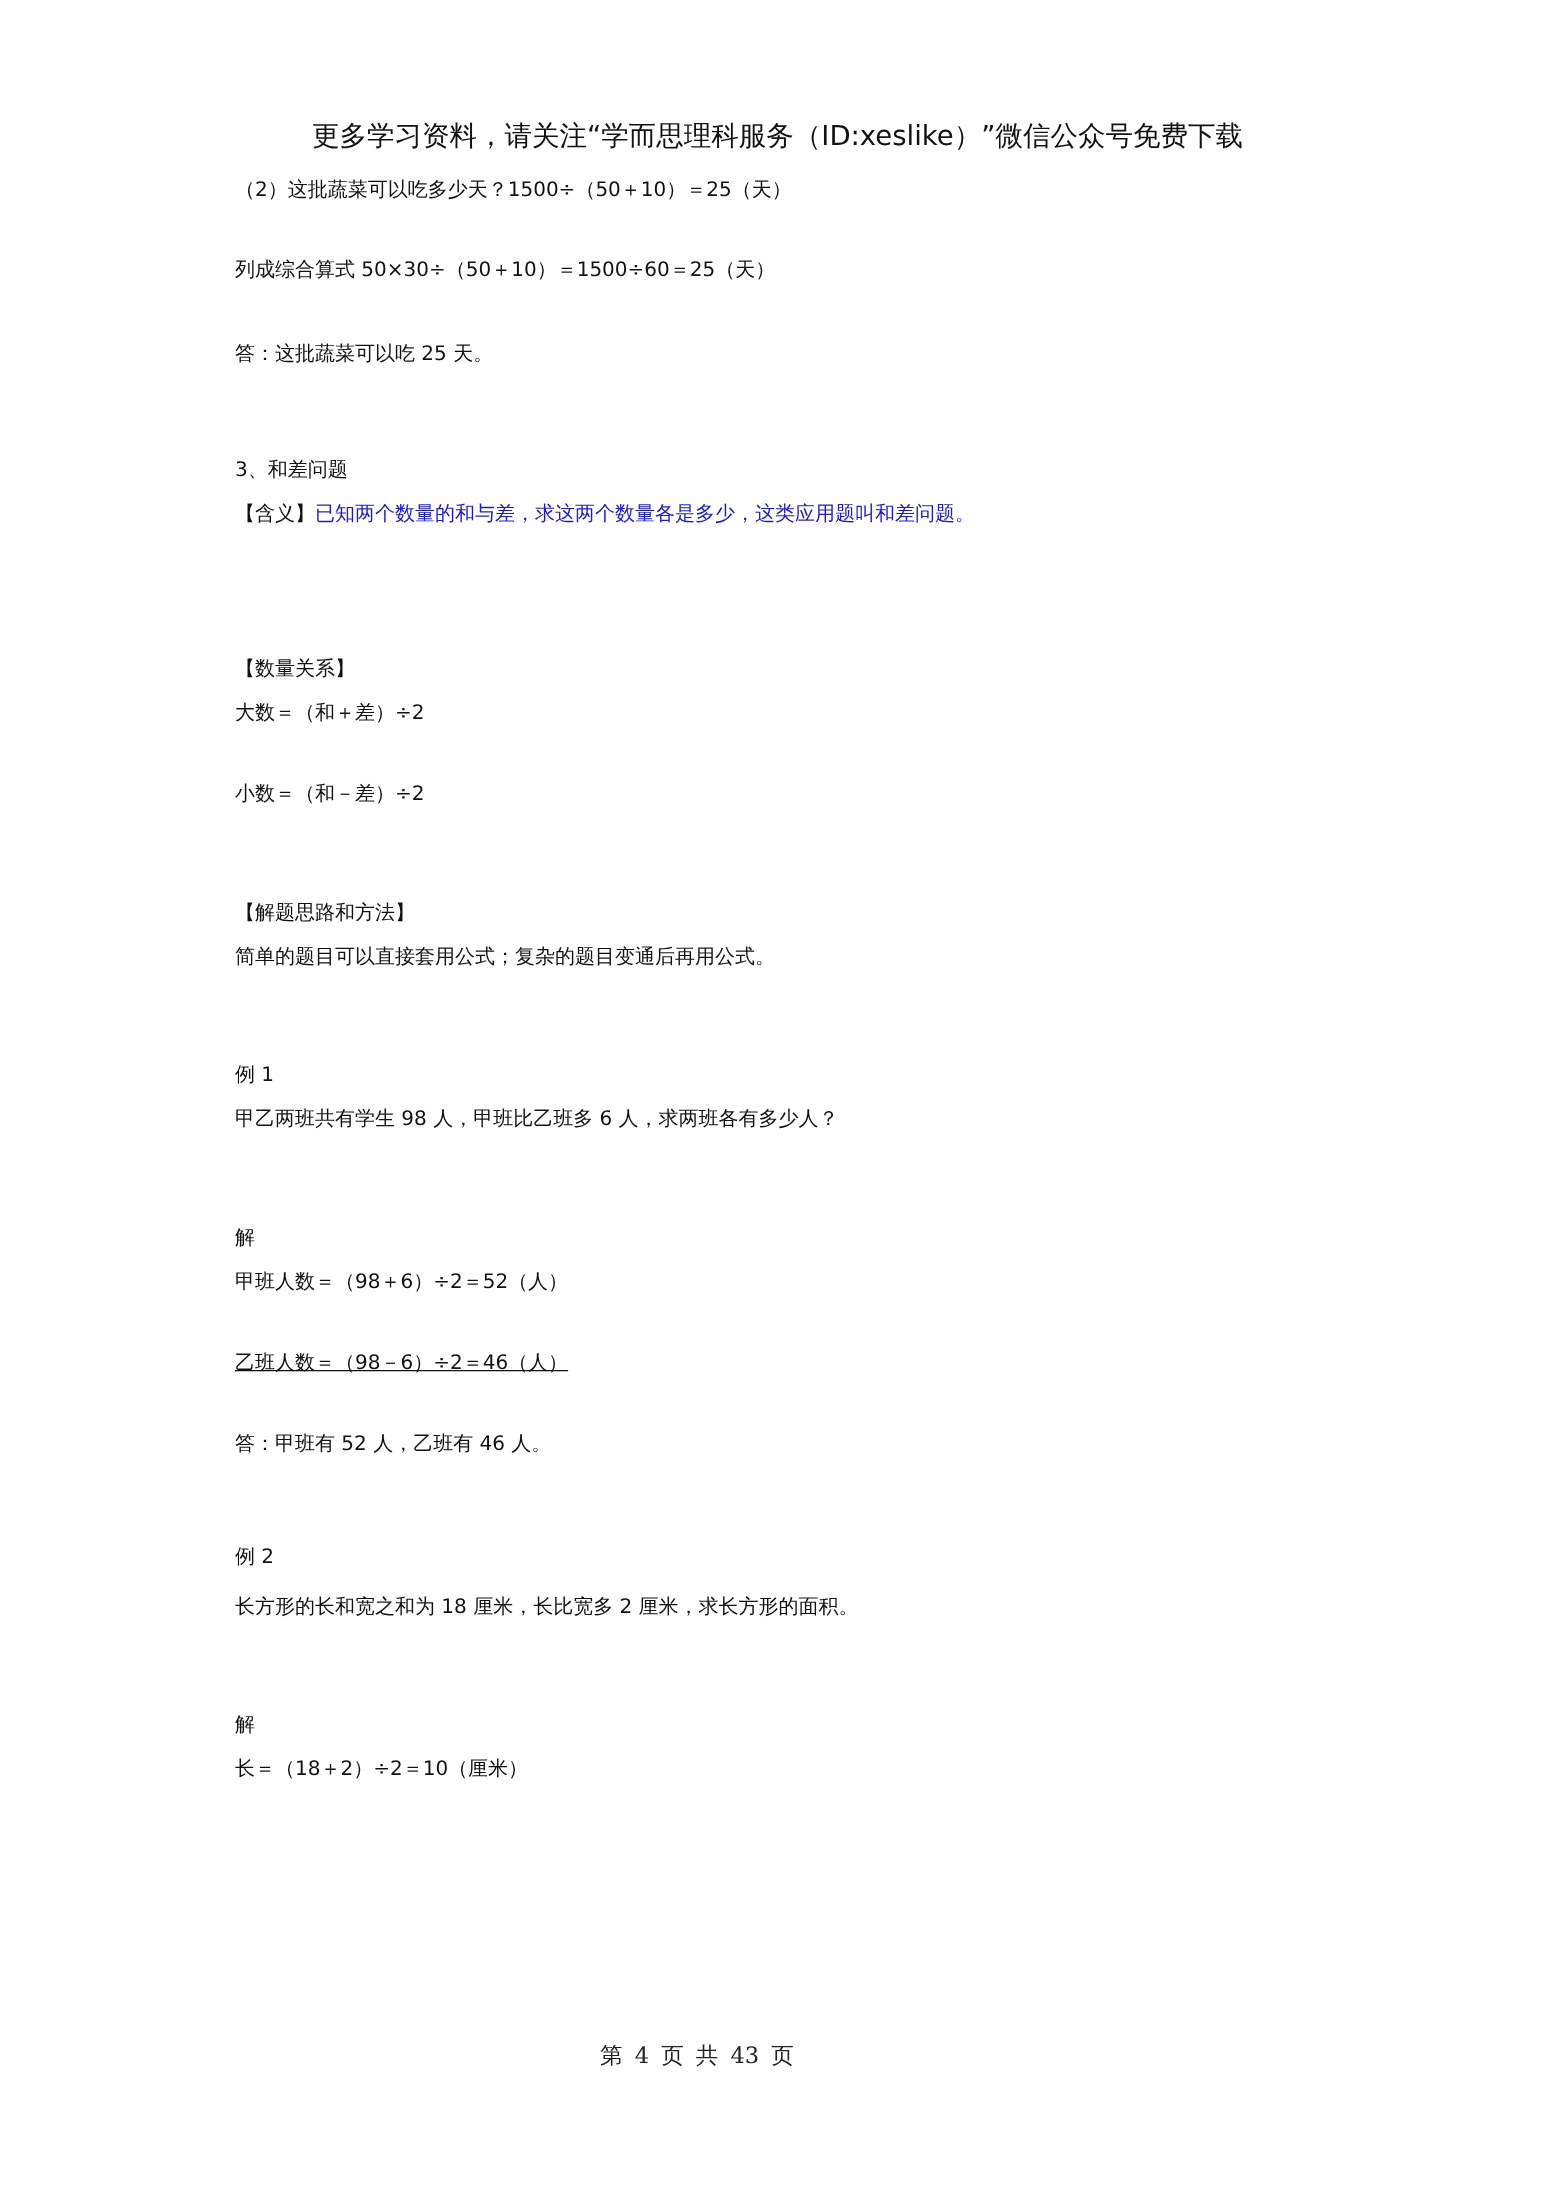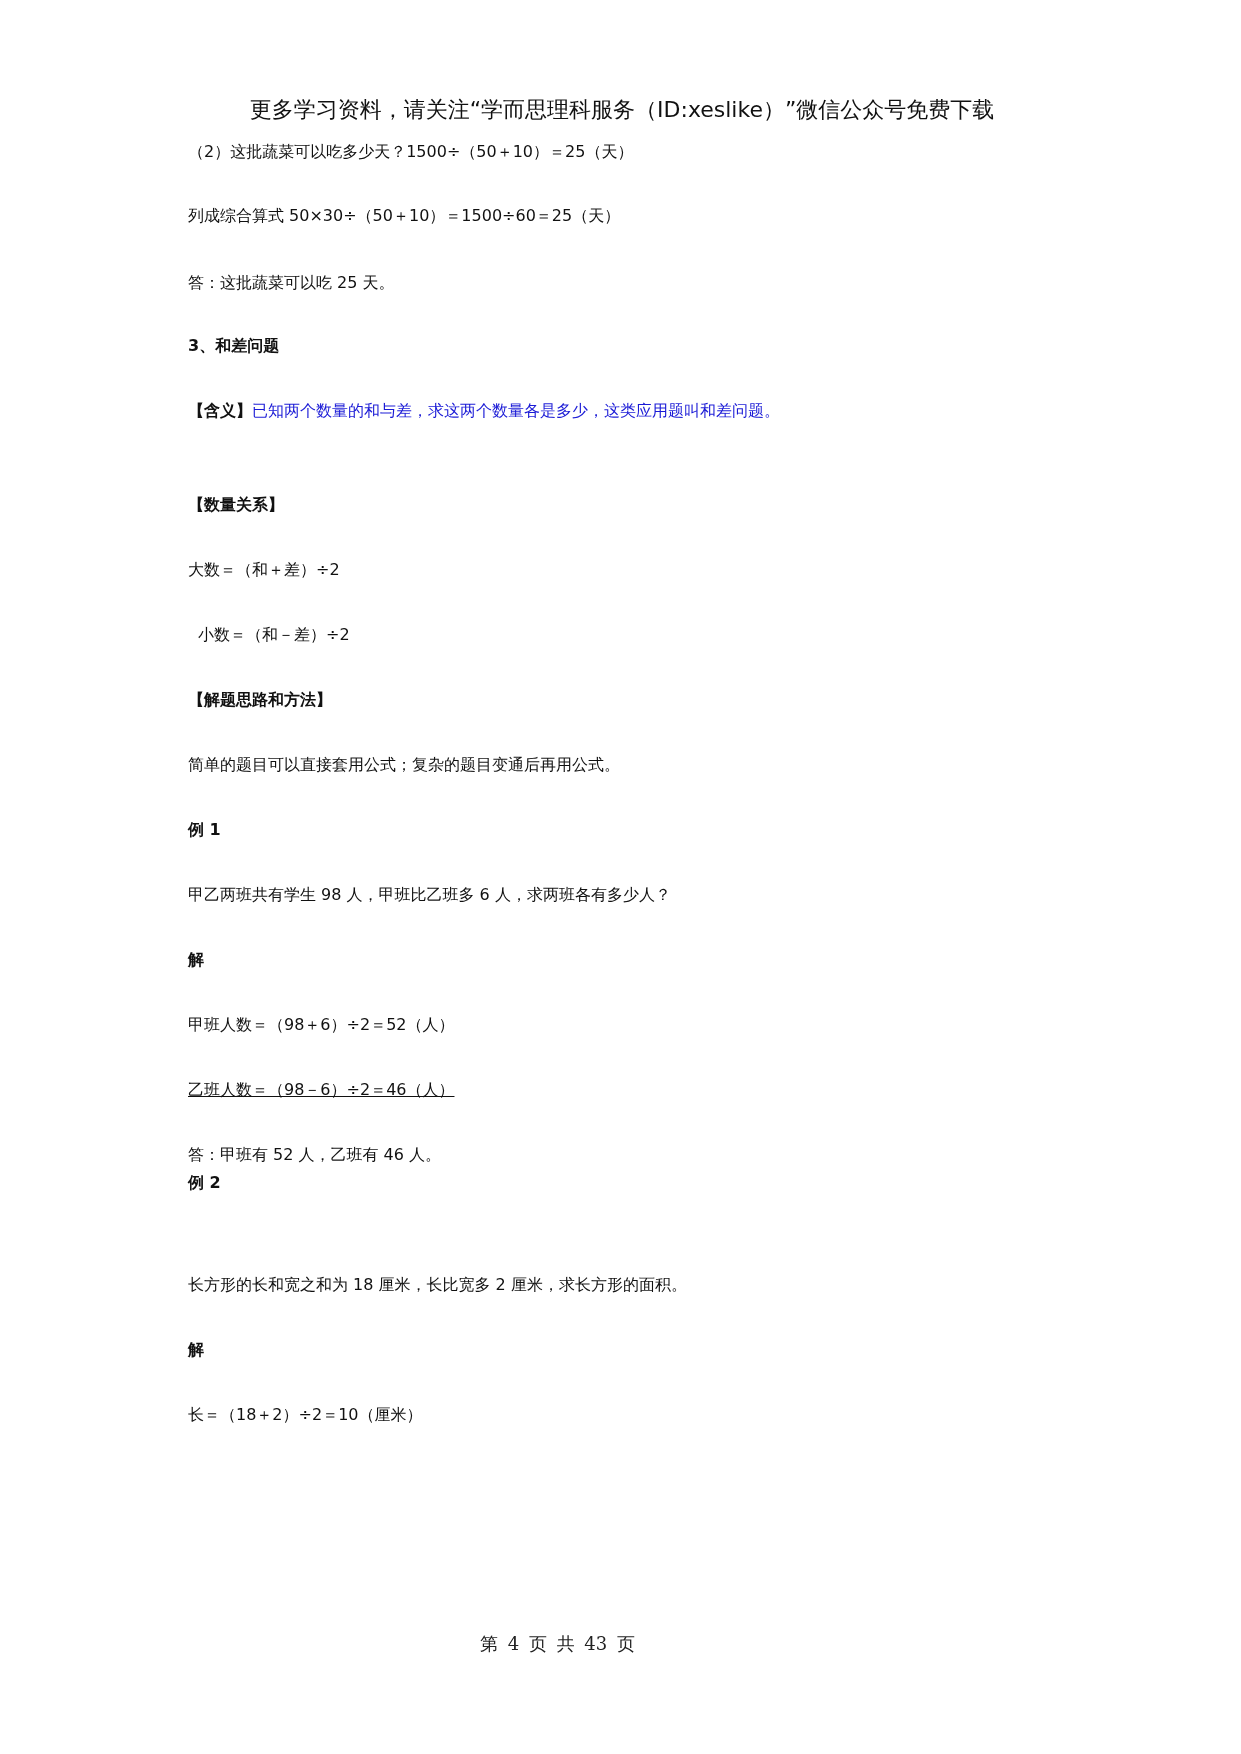--- a/index.html
+++ b/index.html
@@ -28,21 +28,21 @@
       left: 0;
       width: 1224px;
       top: 96px;
       text-align: center;
       font-size: 22px;
       line-height: 28px;
       color: #111111;
       padding-left: 20px;
       box-sizing: border-box;
     }
-    .bold { font-weight: bold; }
+    .bold { font-weight: normal; margin-top: 30px; }
     .blue { color: #1a1ad6; }
     .wrap {
       white-space: normal;
       width: 880px;
       line-height: 32px;
     }
     .footer {
       position: absolute;
       left: 0;
       width: 1115px;
@@ -69,39 +69,39 @@
 <div class="line bold" style="top:331px;">3、和差问题</div>
 
 <div class="line wrap" style="top:395px;">
   <span class="bold">【含义】</span><span class="blue">已知两个数量的和与差，求这两个数量各是多少，这类应用题叫和差问题。</span>
 </div>
 
 <div class="line bold" style="top:490px;">【数量关系】</div>
 
 <div class="line" style="top:555px;">大数＝（和＋差）÷2</div>
 
-<div class="line" style="top:620px;margin-left:10px;">小数＝（和－差）÷2</div>
+<div class="line" style="top:620px;">小数＝（和－差）÷2</div>
 
 <div class="line bold" style="top:685px;">【解题思路和方法】</div>
 
 <div class="line" style="top:750px;">简单的题目可以直接套用公式；复杂的题目变通后再用公式。</div>
 
 <div class="line bold" style="top:815px;">例 1</div>
 
 <div class="line" style="top:880px;">甲乙两班共有学生 98 人，甲班比乙班多 6 人，求两班各有多少人？</div>
 
 <div class="line bold" style="top:945px;">解</div>
 
 <div class="line" style="top:1010px;">甲班人数＝（98＋6）÷2＝52（人）</div>
 
 <div class="line" style="top:1075px;text-decoration:underline;">乙班人数＝（98－6）÷2＝46（人）</div>
 
 <div class="line" style="top:1140px;">答：甲班有 52 人，乙班有 46 人。</div>
 
-<div class="line bold" style="top:1168px;">例 2</div>
+<div class="line bold" style="top:1200px;">例 2</div>
 
 <div class="line" style="top:1270px;">长方形的长和宽之和为 18 厘米，长比宽多 2 厘米，求长方形的面积。</div>
 
 <div class="line bold" style="top:1335px;">解</div>
 
 <div class="line" style="top:1400px;">长＝（18＋2）÷2＝10（厘米）</div>
 
 <div class="footer">第 4 页 共 43 页</div>
 
 </body></html>

